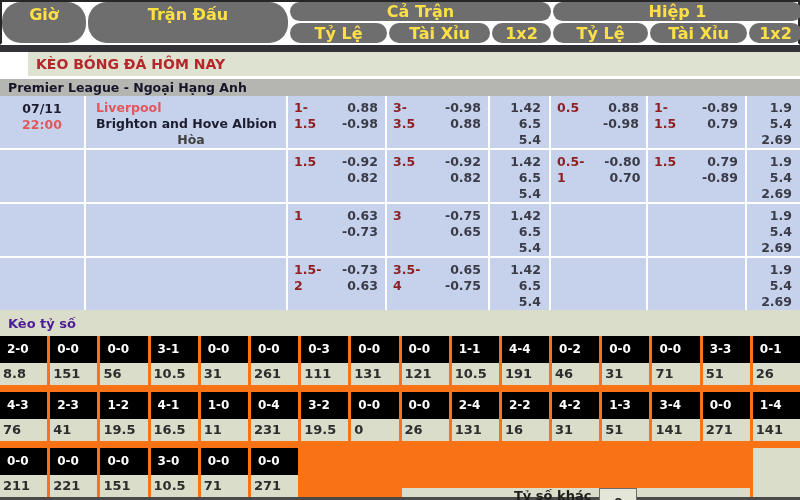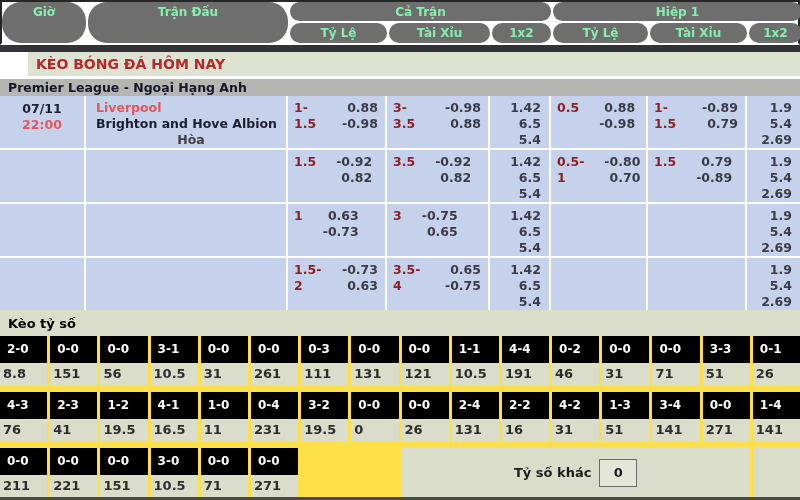--- a/index.html
+++ b/index.html
@@ -9,22 +9,22 @@
   
   .hdr{
     display:grid;
     grid-template-columns:84px 200px 97px 101px 59px 95px 97px 53px;
     grid-template-rows:19px 20px;
     gap:2px;
     background:#fff;
     border:2px solid #262629; border-bottom:2px solid #fff;
   }
   .hcell{
-    background:var(--header_grey,#6e6e6e); color:#86efac;
-    font-size:12px; display:flex; align-items:center; justify-content:center;border-radius:19px;
+    background:var(--header_grey,#6e6e6e); color:#fde047;
+    font-size:16px; display:flex; align-items:center; justify-content:center;border-radius:19px;
   }
   .rspan{ grid-row:1/3; align-items:flex-start; padding-top:3px; }
   .c1{grid-column:1} .c2{grid-column:2}
   .g1{grid-column:3/6; grid-row:1} .g2{grid-column:6/9; grid-row:1}
   .s3{grid-column:3; grid-row:2} .s4{grid-column:4; grid-row:2} .s5{grid-column:5; grid-row:2}
   .s6{grid-column:6; grid-row:2} .s7{grid-column:7; grid-row:2} .s8{grid-column:8; grid-row:2}
 
   .dark-strip{ height:7px; background:#343239; }
 
   .title-bar{
@@ -47,53 +47,53 @@
     gap:2px; background:#fff;
   }
   .cell{ background:var(--row_blue,#c6d2ec); font-size:12.5px; color:var(--odds_dark,#3b3b47); }
   .time-cell{ text-align:center; padding-top:5px; line-height:16px; }
   .time-cell .date{ color:#1d1d30; }
   .time-cell .time{ color:var(--accent_red,#e2575c); }
   .match-cell{ padding:4px 0 0 10px; line-height:16px; }
   .match-cell .home{ color:var(--accent_red,#e2575c); }
   .match-cell .away{ color:#1d1d30; }
   .match-cell .draw{ color:#404040;text-align:center; }
-  .line-cell{ display:flex; padding:4px 7px 16px 6px; line-height:16px;gap:20px; }
+  .line-cell{ display:flex; justify-content:space-between; padding:4px 7px 16px 6px; line-height:16px;gap:20px; }
   .line-label{ color:var(--handicap_maroon,#8e2023); }
   .line-vals{ text-align:right; }
   .x12-cell{ text-align:right; padding:4px 8px 0 0; line-height:16px; }
 
   
   .score-title{
     height:26px; background:var(--section_green,#d9ddca);
     display:flex; align-items:center; padding-left:8px;
-    color:#000000; font-size:13px;
+    color:#4c1d95; font-size:13px;
   }
   .score-grid{
     display:grid;
     grid-template-columns:repeat(16,1fr);
     grid-template-rows:repeat(3,49px);
     column-gap:3px; row-gap:7px;
-    background:#fde047;
+    background:#f97316;
   }
   .score-cell{ display:flex; flex-direction:column; }
   .score-box{
     height:27px; background:var(--score_box_black,#000); color:#fff;
     font-size:12px; line-height:27px; padding-left:7px;
   }
   .score-odds{
     height:22px; background:var(--section_green,#d9ddca); color:#2d2d2d;
     font-size:13px; line-height:21px; padding-left:3px;
   }
   .score-cell.empty{ background:var(--section_green,#d9ddca); }
   .other-cell{
     grid-column:9/16; grid-row:3;
     background:var(--section_green,#d9ddca);
-    display:flex; align-items:center; justify-content:center; gap:8px;
-    font-size:13px; color:#1e1e1e;
+    display:flex; align-items:flex-start; justify-content:center; gap:8px;
+    font-size:13px; color:#1e1e1e;margin-top:40px;
   }
   .other-box{
     width:38px; height:28px; border:1px solid #6c6c6c; background:#e4e7d8;
     display:flex; align-items:center; justify-content:center;
     font-size:13px; color:#1e1e1e;
   }
   .tail{ grid-column:16; grid-row:3; }
   .bottom-bar{ height:3px; background:#4a4a4a; }
 </style>
 </head>

